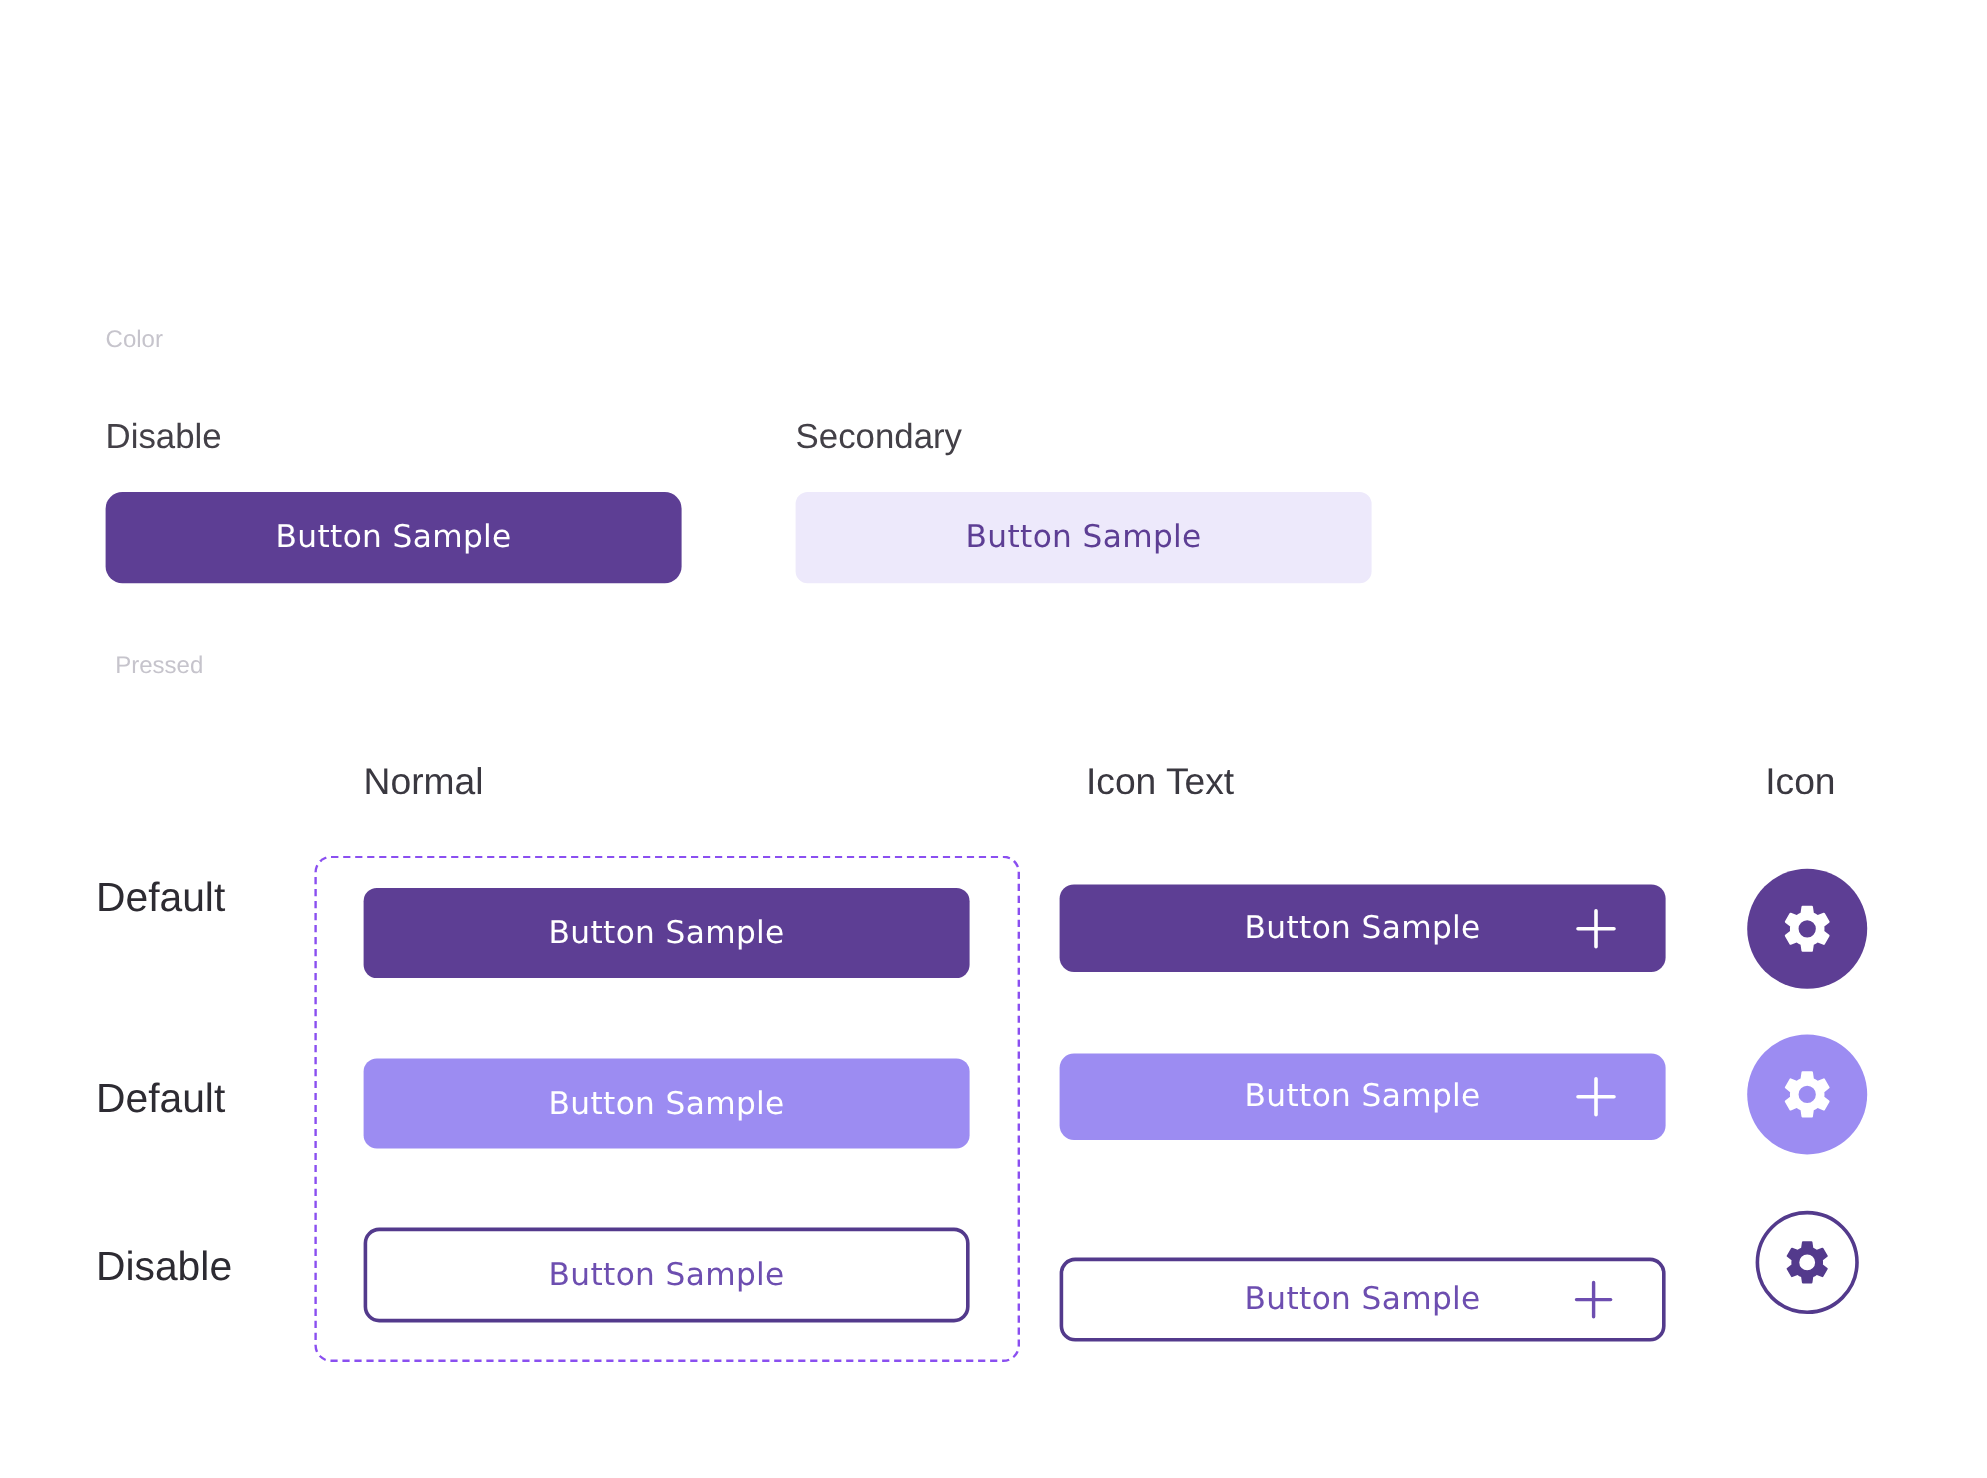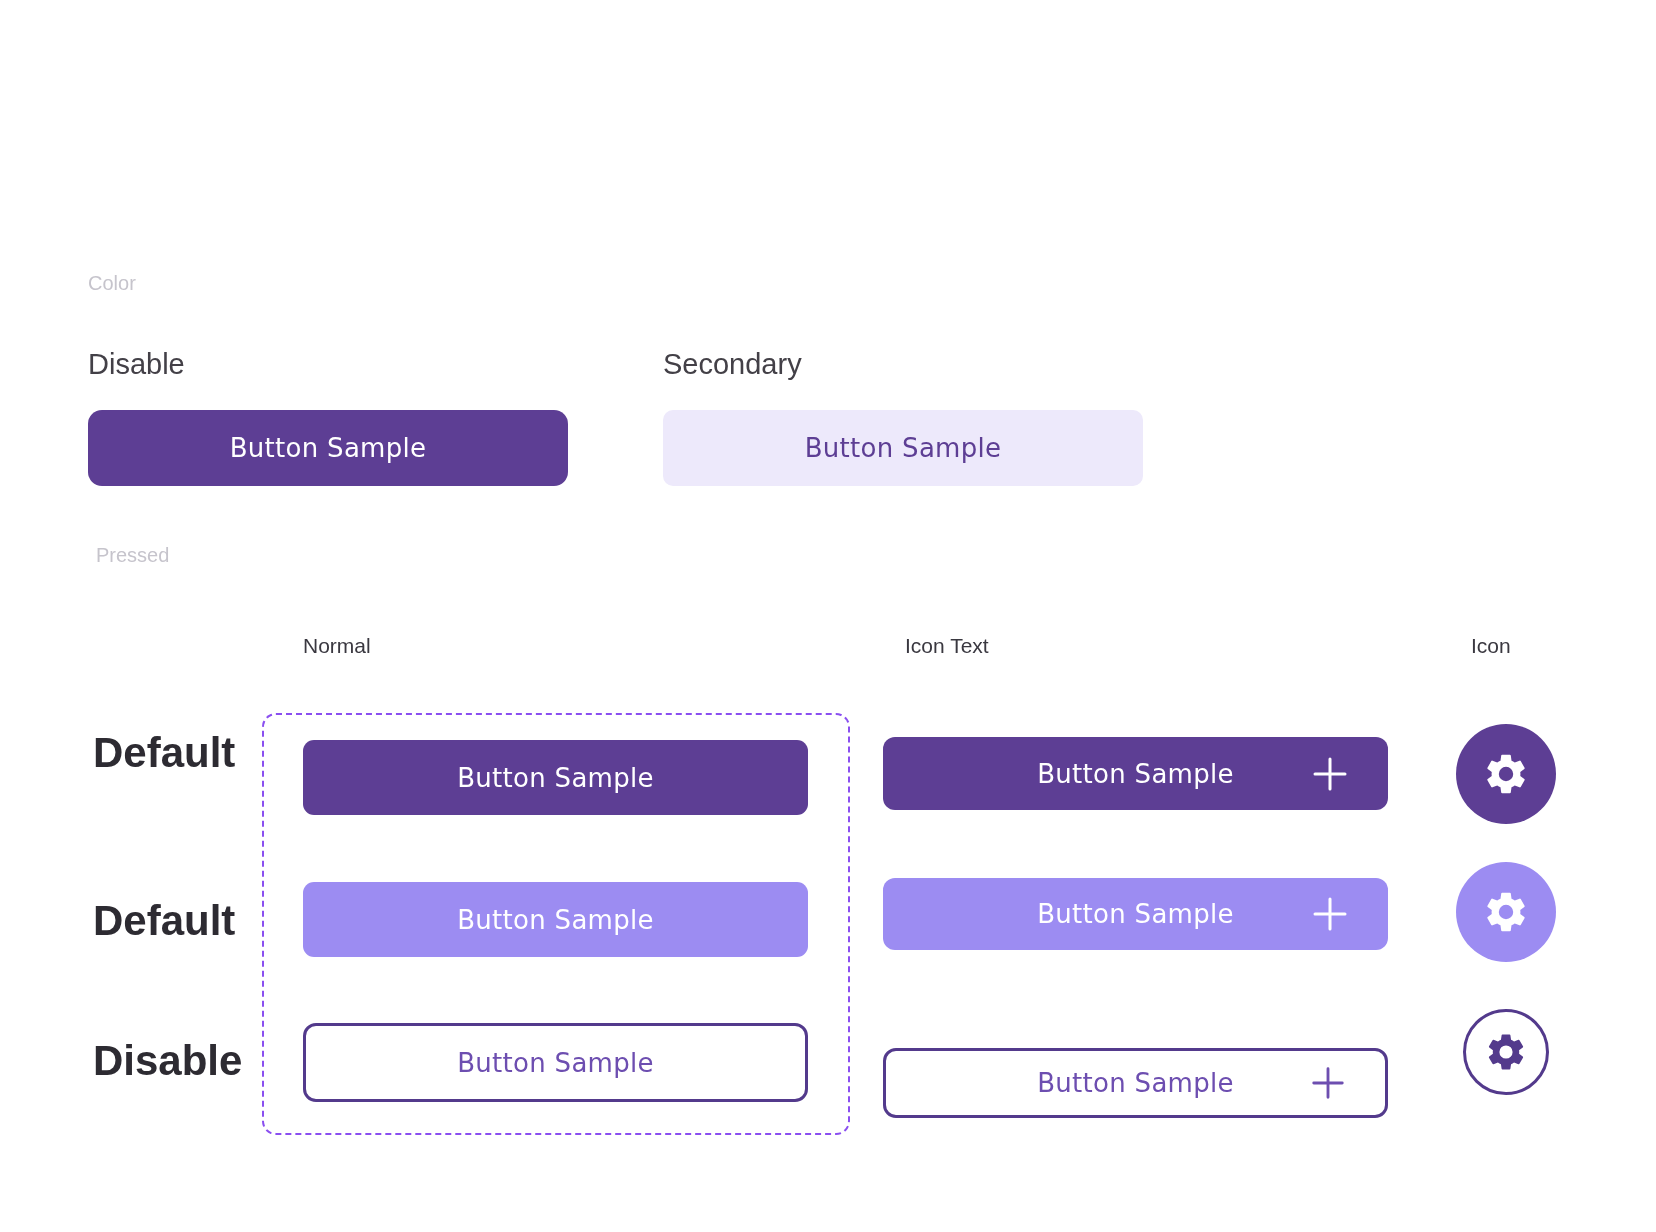--- a/index.html
+++ b/index.html
@@ -43,33 +43,33 @@
     font-size: 29px;
     font-weight: 500;
     color: #434047;
   }
   .label-primary   { left: 88px; }
   .label-secondary { left: 663px; }
 
   .col-header {
     position: absolute;
     top: 634px;
-    font-size: 21px;
+    font-size: 31px;
     font-weight: 500;
     color: var(--column-header, #3A3840);
   }
   .col-normal   { left: 303px; }
   .col-icontext { left: 905px; }
   .col-icon     { left: 1471px; }
 
   .row-label {
     position: absolute;
-    left: 93px;
-    font-size: 42px;
-    font-weight: 700;
+    left: 80px;
+    font-size: 34px;
+    font-weight: 400;
     color: var(--row-label, #2D2B32);
   }
   .row-default { top: 729px; }
   .row-pressed { top: 897px; }
   .row-disable { top: 1037px; }
 
   
   .btn {
     position: absolute;
     display: flex;

